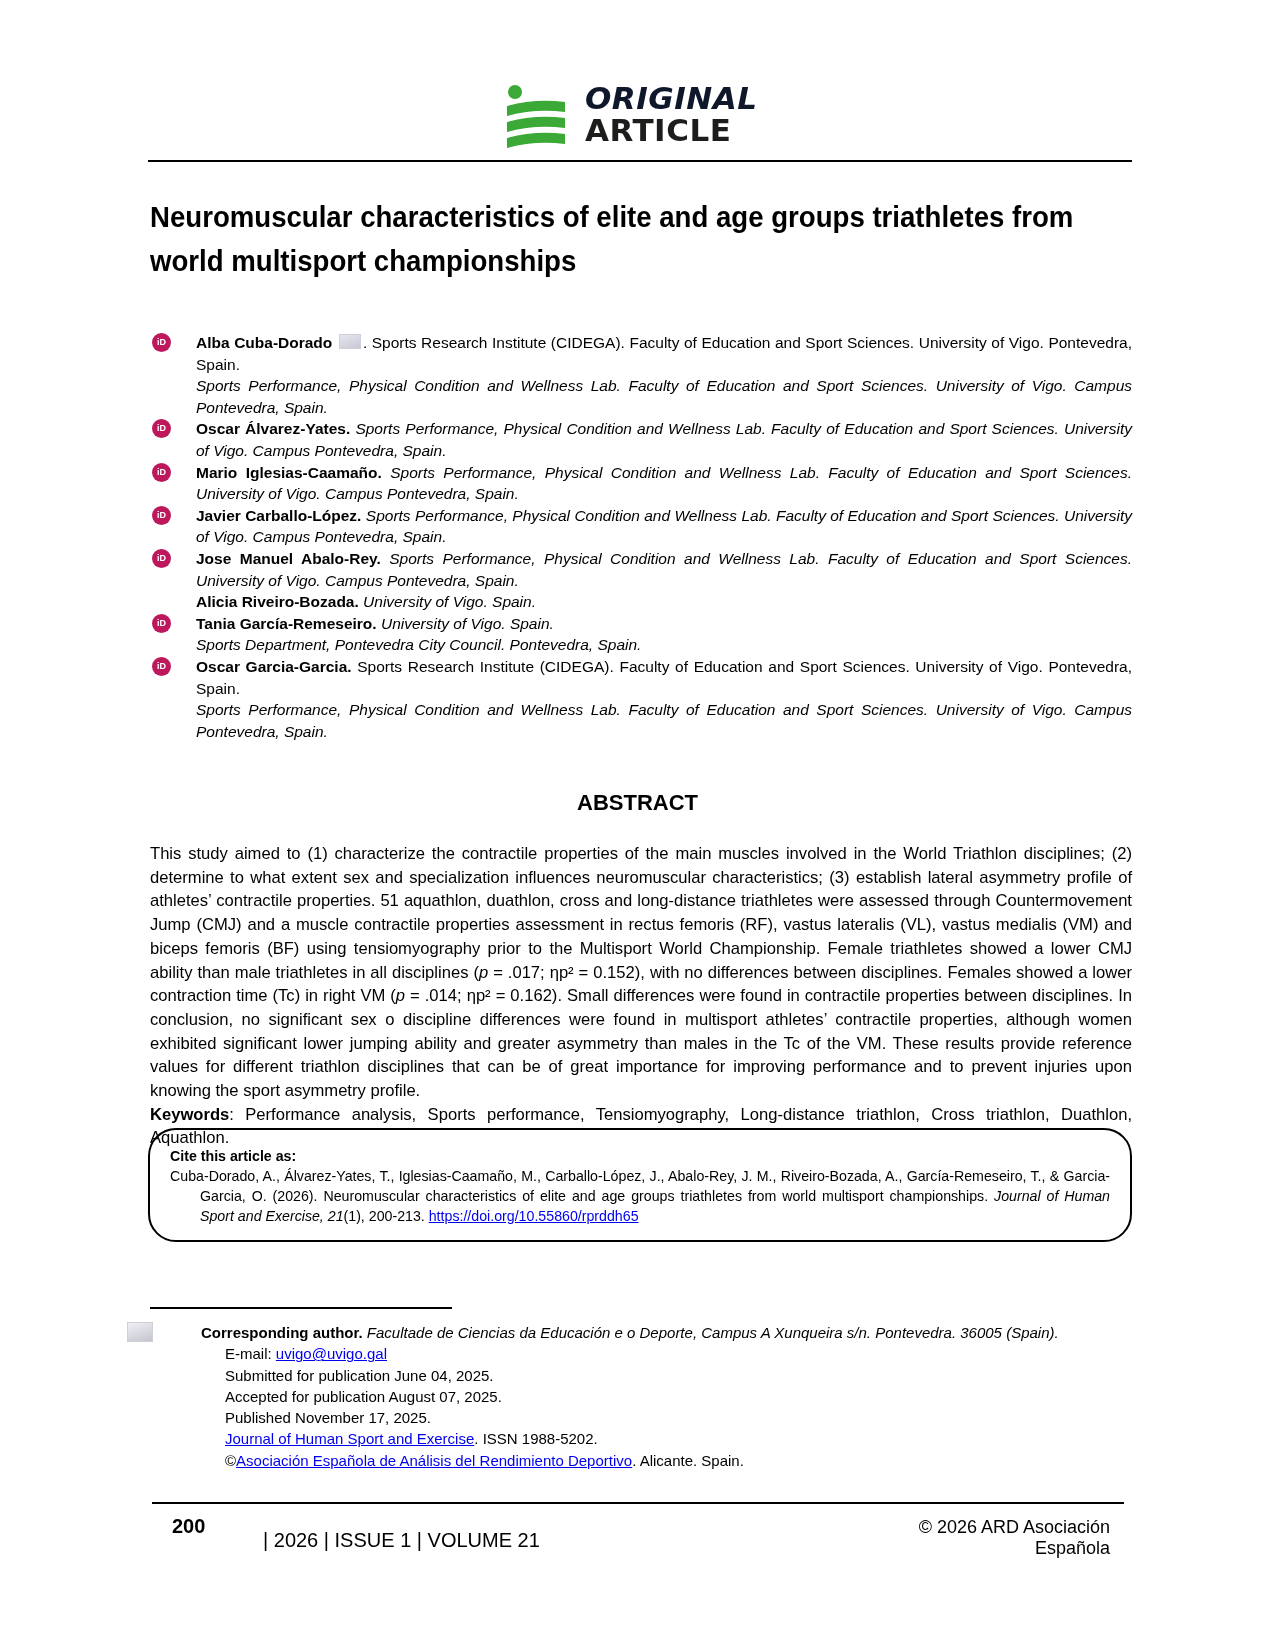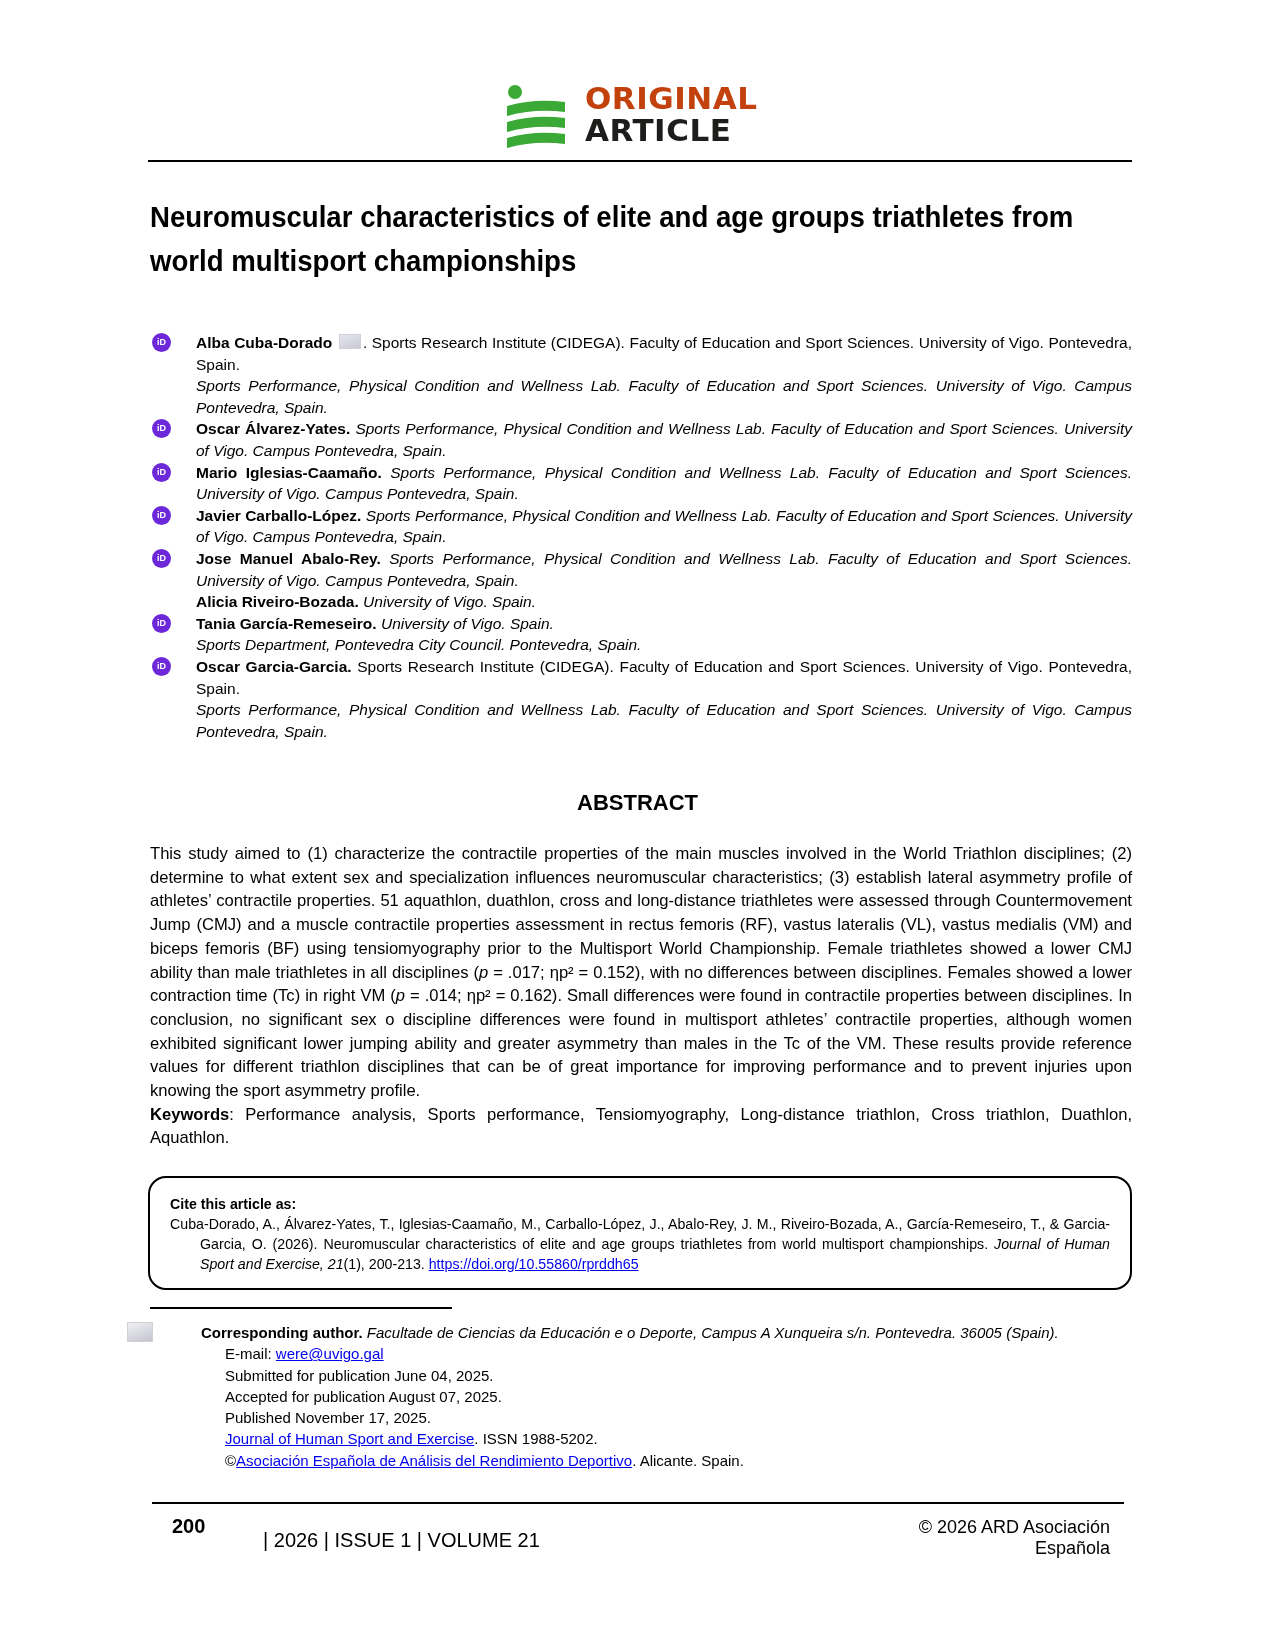--- a/index.html
+++ b/index.html
@@ -4,44 +4,44 @@
 <style>
   html, body { margin: 0; padding: 0; background: #ffffff; }
   body { width: 1275px; height: 1650px; position: relative; overflow: hidden;
          font-family: "Liberation Sans", sans-serif; color: #000; }
   .abs { position: absolute; }
   
   .logo { left: 505px; top: 84px; width: 270px; height: 66px; }
   .logo-mark { position: absolute; left: 0; top: 0; width: 62px; height: 66px; }
   .logo-text { position: absolute; left: 80px; top: -2px; font-family: "DejaVu Sans", sans-serif;
                font-weight: bold; font-size: 31px; line-height: 32px; letter-spacing: 0.5px; }
-  .logo-line1 { color: #c2410c; display: block; }
+  .logo-line1 { color: #0f172a; display: block; font-style: italic; }
   .logo-line2 { color: #1d1d1b; display: block; }
   .header-rule { left: 148px; top: 160px; width: 984px; height: 2px; background: #000; }
   
   .title { left: 150px; top: 195px; width: 985px; font-weight: bold; font-size: 30px; line-height: 44px;
            transform: scaleX(0.92); transform-origin: left top; width: 1070px; }
   
   .authors { left: 150px; top: 332px; width: 982px; font-size: 15.5px; line-height: 21.6px; }
   .author { position: relative; padding-left: 46px; text-align: justify; }
   .orcid { position: absolute; left: 0; top: 1px; width: 19px; height: 19px; border-radius: 50%;
-           background: #6d28d9; color: #fff; font-size: 9px; font-weight: bold; line-height: 19px;
+           background: #be185d; color: #fff; font-size: 9px; font-weight: bold; line-height: 19px;
            text-align: center; left: 2px; }
   .author .name { font-weight: bold; }
   .author .aff-i { font-style: italic; }
   .author .aff-block { display: block; font-style: italic; }
   .mail-inline { display: inline-block; width: 20px; height: 13px; vertical-align: -1px; margin: 0 2px;
                  background: linear-gradient(160deg, #e6e6ef 0%, #c9c9d6 100%); border: 1px solid #d0d0da; position: relative; }
   
   .abstract-head { left: 0; width: 1275px; top: 790px; text-align: center; font-weight: bold; font-size: 22px; }
   .abstract { left: 150px; top: 842px; width: 982px; font-size: 16.6px; line-height: 23.7px; text-align: justify; }
   .abstract p { margin: 0; }
   .kw-label { font-weight: bold; }
   
-  .cite-box { left: 148px; top: 1176px; width: 980px; height: 110px; border: 2.5px solid #000; border-radius: 18px; }
+  .cite-box { left: 148px; top: 1128px; width: 980px; height: 110px; border: 2.5px solid #000; border-radius: 28px; }
   .cite-inner { position: absolute; left: 20px; top: 16px; right: 20px; font-size: 14.2px; line-height: 20px; }
   .cite-label { font-weight: bold; display: block; }
   .cite-text { display: block; padding-left: 30px; text-indent: -30px; text-align: justify; }
   .italic { font-style: italic; }
   a, .link { color: #0000ee; text-decoration: underline; }
   
   .fn-rule { left: 150px; top: 1307px; width: 302px; height: 2px; background: #000; }
   .fn-mail { left: 127px; top: 1322px; width: 24px; height: 18px;
              background: linear-gradient(160deg, #f0f0f5 0%, #c4c4cf 100%); border: 1px solid #cfcfd8; }
   .footnote { left: 158px; top: 1322px; width: 980px; font-size: 15px; line-height: 21.3px; margin-left: 43px; }
@@ -128,21 +128,21 @@
   <div class="cite-inner">
     <span class="cite-label">Cite this article as:</span>
     <span class="cite-text"><span>Cuba-Dorado, A., Álvarez-Yates, T., Iglesias-Caamaño, M., Carballo-López, J., Abalo-Rey, J. M., Riveiro-Bozada, A., García-Remeseiro, T., &amp; Garcia-Garcia, O. (2026). Neuromuscular characteristics of elite and age groups triathletes from world multisport championships. </span><span class="italic">Journal of Human Sport and Exercise, 21</span><span>(1), 200-213. </span><a class="link">https://doi.org/10.55860/rprddh65</a></span>
   </div>
 </div>
 
 <div class="abs fn-rule"></div>
 <div class="abs fn-mail"></div>
 <div class="abs footnote">
   <span class="fn-line fn-first"><span class="fn-bold">Corresponding author.</span> <span class="italic">Facultade de Ciencias da Educación e o Deporte, Campus A Xunqueira s/n. Pontevedra. 36005 (Spain).</span></span>
-  <span class="fn-line"><span>E-mail: </span><a class="link">were@uvigo.gal</a></span>
+  <span class="fn-line"><span>E-mail: </span><a class="link">uvigo@uvigo.gal</a></span>
   <span class="fn-line">Submitted for publication June 04, 2025.</span>
   <span class="fn-line">Accepted for publication August 07, 2025.</span>
   <span class="fn-line">Published November 17, 2025.</span>
   <span class="fn-line"><a class="link">Journal of Human Sport and Exercise</a><span>. ISSN 1988-5202.</span></span>
   <span class="fn-line"><span>©</span><a class="link">Asociación Española de Análisis del Rendimiento Deportivo</a><span>. Alicante. Spain.</span></span>
 </div>
 
 <div class="abs footer-rule"></div>
 <div class="abs page-num">200</div>
 <div class="abs issue">| 2026 | ISSUE 1 | VOLUME 21</div>

